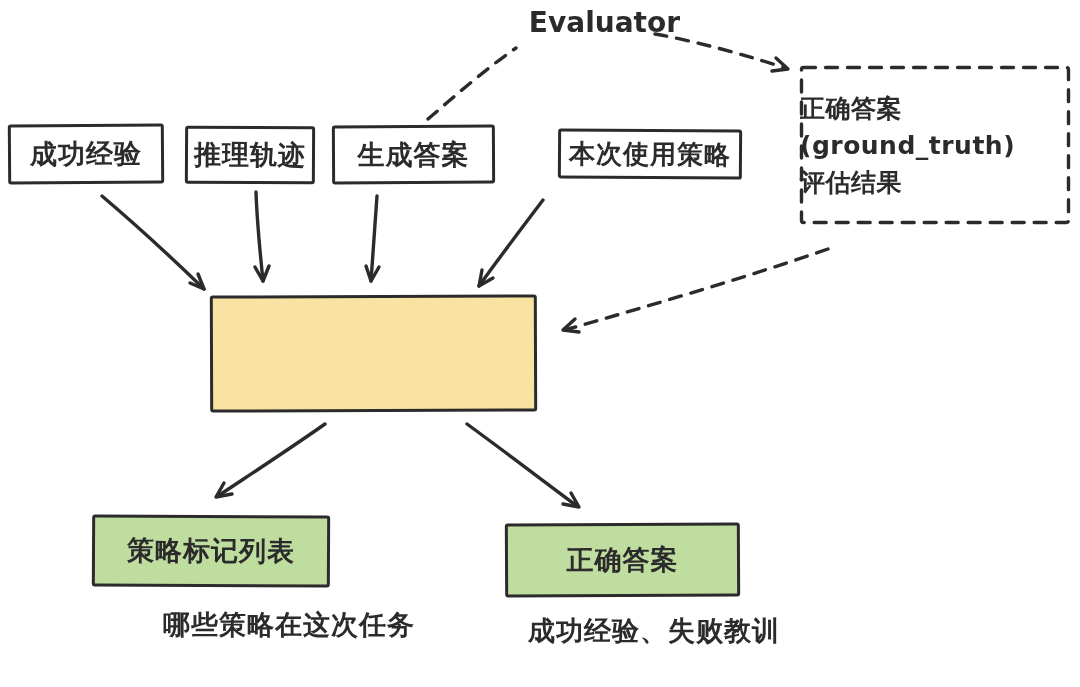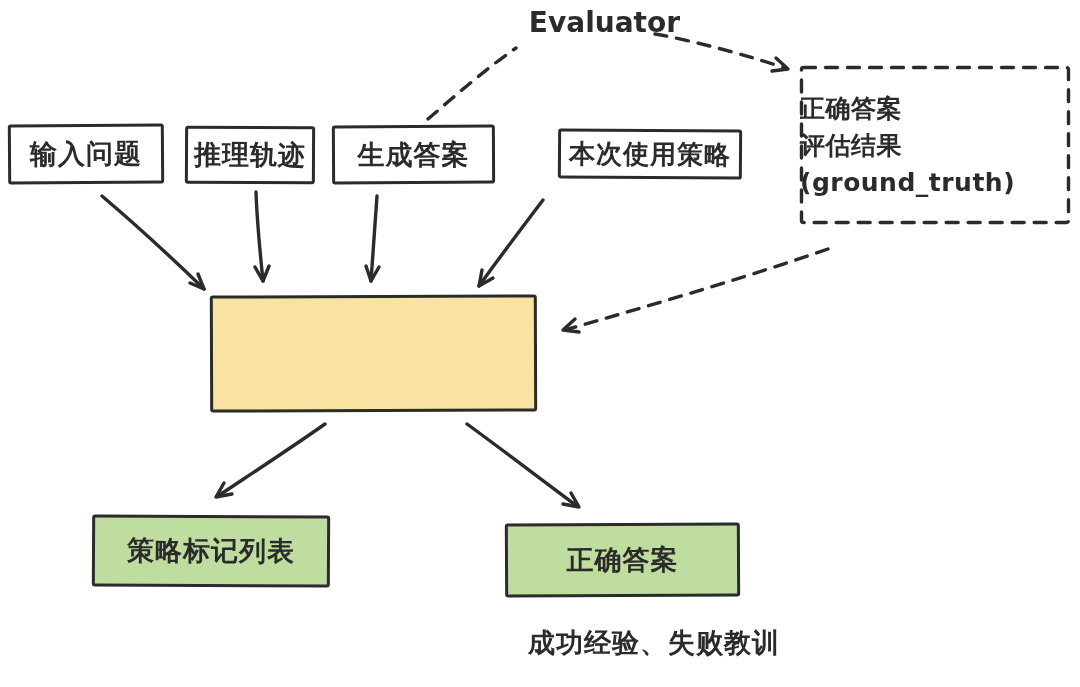--- a/index.html
+++ b/index.html
@@ -36,21 +36,21 @@
     font-size:25px;font-weight:600;line-height:37px;text-align:center;letter-spacing:0.5px;
   }
   .reflect{
     left:210px;top:295px;width:321px;height:111px;background:var(--yellow);
     flex-direction:column;line-height:40px;transform:rotate(-0.2deg);
   }
   .g1{left:92px;top:515px;width:232px;height:66px;background:var(--green);transform:rotate(0.3deg);}
   .g2{left:505px;top:523px;width:229px;height:68px;background:var(--green);transform:rotate(-0.3deg);}
   .caption{line-height:37px;letter-spacing:1px;}
   .cap1{left:35px;top:606px;width:380px;}
-  .cap2{left:480px;top:612px;width:300px;margin-top:12px;}
+  .cap2{left:480px;top:612px;width:300px;}
 </style>
 </head>
 <body>
 
 <div class="canvas">
 
   <svg class="arrows" viewBox="0 0 1080 687" xmlns="http://www.w3.org/2000/svg">
 
     <rect class="dash" x="801.5" y="67.5" width="267" height="155" rx="2"></rect>
 
@@ -71,47 +71,48 @@
 
     <path d="M325,424 C288,450 251,474 218,496"></path>
     <polyline points="224,483 216,497 232,494"></polyline>
     <path d="M467,424 C504,451 542,480 577,506"></path>
     <polyline points="563,504 579,507 571,493"></polyline>
   </svg>
 
   <div class="label evaluator">Evaluator</div>
 
   <div class="box b1">
-    <span>输入问题</span>
+    <span>成功经验</span>
   </div>
   <div class="box b2">
     <span>推理轨迹</span>
   </div>
   <div class="box b3">
     <span>生成答案</span>
   </div>
   <div class="box b4">
     <span>本次使用策略</span>
   </div>
 
   <div class="evalbox">
     <div>正确答案</div>
+    <div>(ground_truth)</div>
     <div>评估结果</div>
-    <div>(ground_truth)</div>
   </div>
 
   <div class="box reflect">
   </div>
 
   <div class="box g1">
     <span>策略标记列表</span>
   </div>
   <div class="box g2">
     <span>正确答案</span>
   </div>
 
   <div class="label caption cap1">
+    <div>哪些策略在这次任务</div>
   </div>
   <div class="label caption cap2">
     <div>成功经验、失败教训</div>
   </div>
 
 </div>
 
 </body></html>

